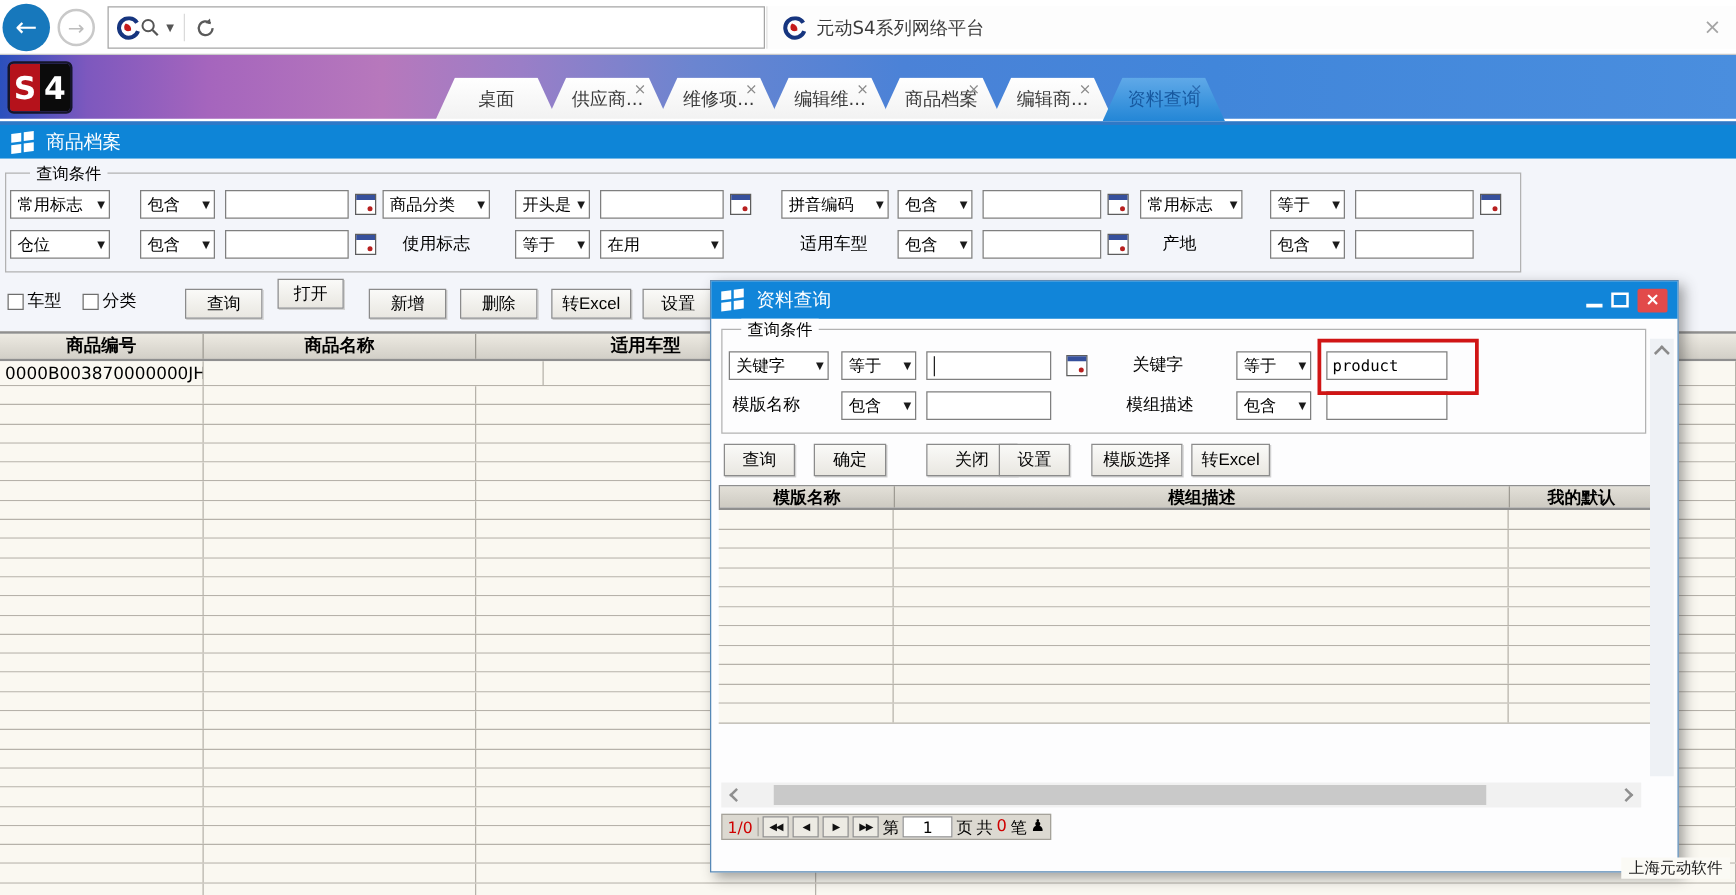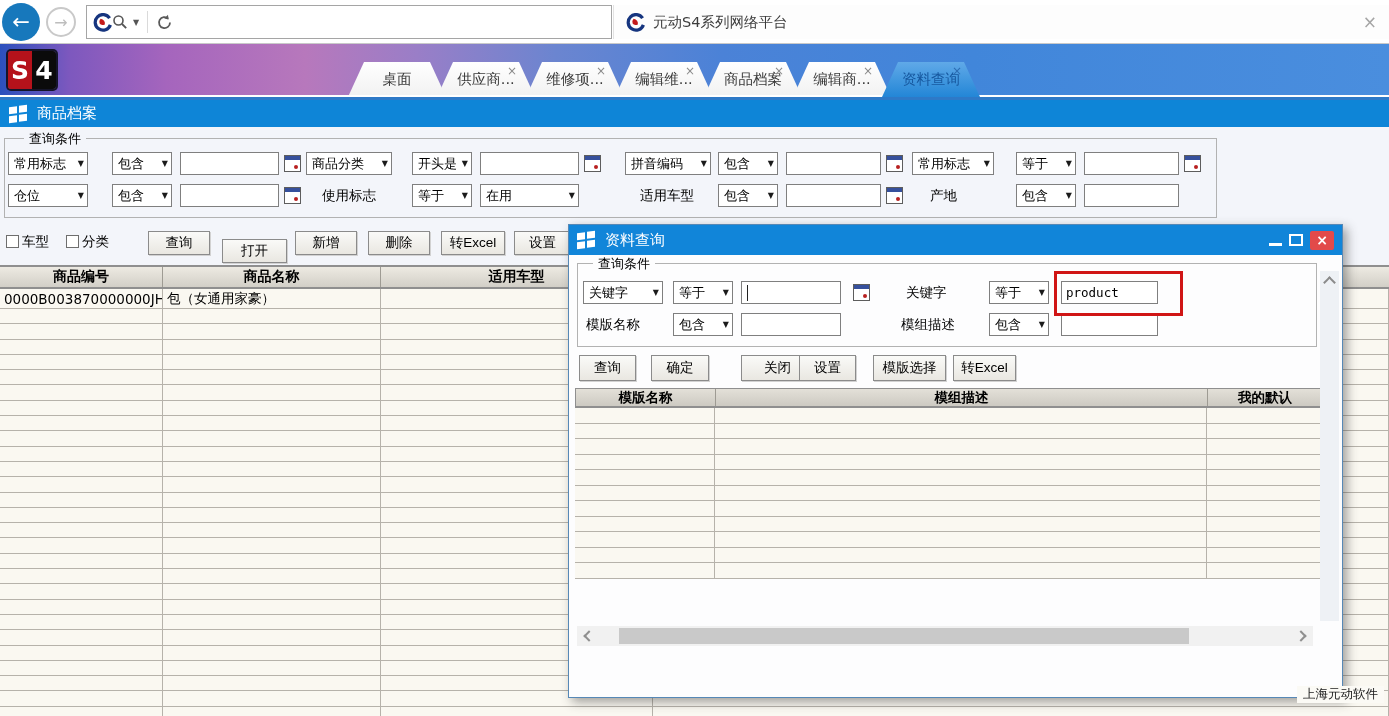--- a/index.html
+++ b/index.html
@@ -284,37 +284,36 @@
         <span>包含</span>
         <span class="arr">▼</span>
       </div>
     <div class="inp" style="left:1084px;top:57px;width:95px"></div>
 
     <div class="cb" style="left:6px;top:108px"></div>
     <div class="flabel" style="left:22px;top:103px">车型</div>
     <div class="cb" style="left:66px;top:108px"></div>
     <div class="flabel" style="left:82px;top:103px">分类</div>
     <button class="btn" style="left:148px;top:104px;width:62px">查询</button>
-    <button class="btn" style="left:222px;top:112px;width:65px">打开</button>
+    <button class="btn" style="left:222px;top:96px;width:53px">打开</button>
     <button class="btn" style="left:295px;top:104px;width:62px">新增</button>
     <button class="btn" style="left:368px;top:104px;width:62px">删除</button>
     <button class="btn" style="left:441px;top:104px;width:64px">转Excel</button>
     <button class="btn" style="left:514px;top:104px;width:57px">设置</button>
 
     <div class="main-table">
       <div class="mt-header">
         <div class="hc c1">商品编号</div>
         <div class="hc c2">商品名称</div>
         <div class="hc c3">适用车型</div>
         <div class="hc c4"></div>
       </div>
       <div>
           <div class="tr" style="height: 20px;">
             <div class="td c1">0000B003870000000JH</div>
-            <div class="td c2">包（女通用家豪）</div>
             <div class="td c3"></div>
             <div class="td c4"></div>
           </div>
           <div class="tr" style="height: 15.3px;">
             <div class="td c1"></div>
             <div class="td c2"></div>
             <div class="td c3"></div>
             <div class="td c4"></div>
           </div>
           <div class="tr" style="height: 15.3px;">
@@ -605,18 +604,32 @@
     <div class="m-vscroll">
       <div class="chev chev-up"></div>
     </div>
 
     <div class="m-hscroll">
       <div class="chev-l"></div>
       <div class="m-hthumb"></div>
       <div class="chev-r"></div>
     </div>
 
+    <div class="m-pager">
+      <span class="ratio">1/0</span>
+      <span class="pgbtn">◀◀</span>
+      <span class="pgbtn">◀</span>
+      <span class="pgbtn">▶</span>
+      <span class="pgbtn">▶▶</span>
+      <span>第</span>
+      <span class="pg-input">1</span>
+      <span>页</span>
+      <span>共</span>
+      <span class="red">0</span>
+      <span>笔</span>
+      <span class="go-icon">♟</span>
+    </div>
 
   </div>
 
   <div class="red-box"></div>
 
 </div>
 
 </body></html>

